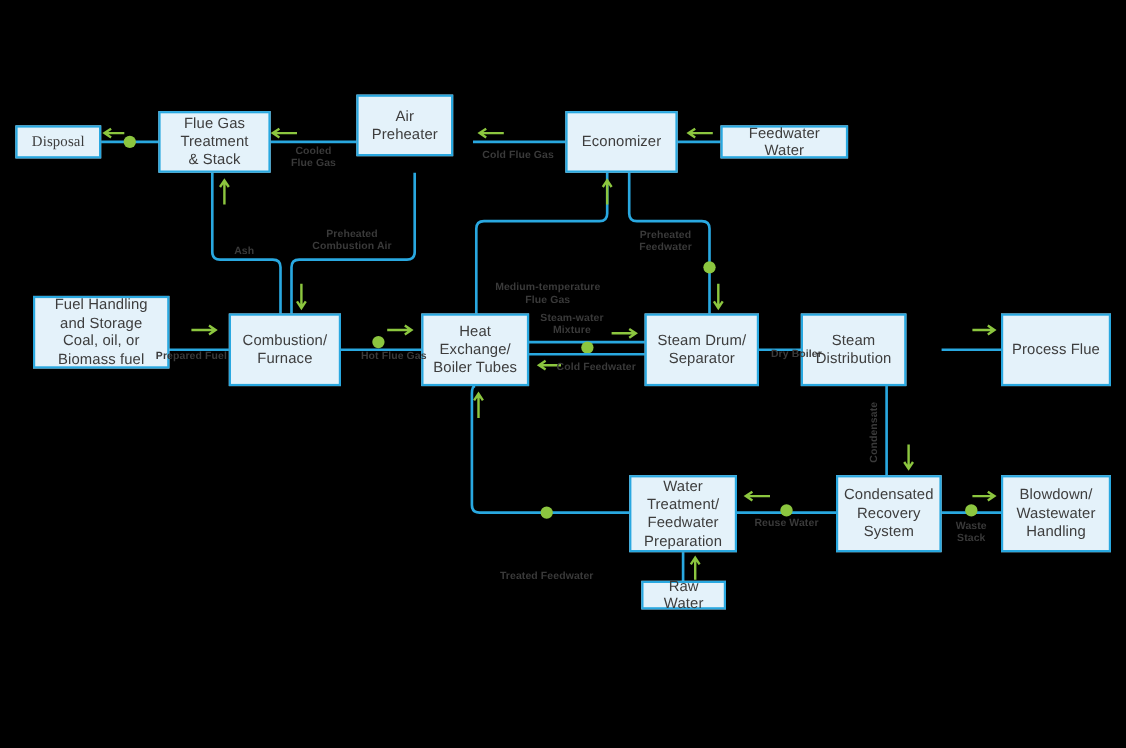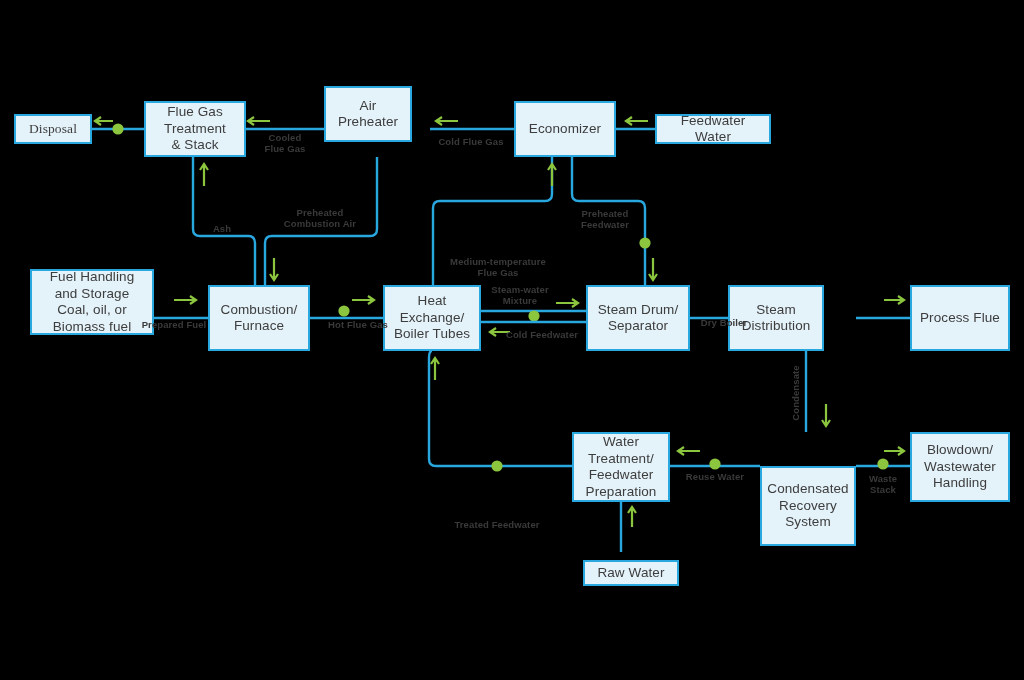--- a/index.html
+++ b/index.html
@@ -157,27 +157,27 @@
 Boiler Tubes</div>
       <div class="node" style="left: 586px; top: 285px; width: 104px; height: 66px;">Steam Drum/
 Separator</div>
       <div class="node" style="left: 728px; top: 285px; width: 96px; height: 66px;">Steam
 Distribution</div>
       <div class="node" style="left: 910px; top: 285px; width: 100px; height: 66px;">Process Flue</div>
       <div class="node" style="left: 572px; top: 432px; width: 98px; height: 70px;">Water
 Treatment/
 Feedwater
 Preparation</div>
-      <div class="node" style="left: 760px; top: 432px; width: 96px; height: 80px; margin-top: 34px;">Condensated
+      <div class="node" style="left: 760px; top: 432px; width: 96px; height: 70px;">Condensated
 Recovery
 System</div>
       <div class="node" style="left: 910px; top: 432px; width: 100px; height: 70px;">Blowdown/
 Wastewater
 Handling</div>
-      <div class="node" style="left: 583px; top: 560px; width: 96px; height: 26px;">Raw Water</div>
+      <div class="node" style="left: 583px; top: 528px; width: 77px; height: 26px;">Raw Water</div>
     </div>
   <div id="labels">
       <div class="edge-label" style="left: 285px; top: 143px;">Cooled
 Flue Gas</div>
       <div class="edge-label" style="left: 471px; top: 141px;">Cold Flue Gas</div>
       <div class="edge-label" style="left: 222px; top: 228px;">Ash</div>
       <div class="edge-label" style="left: 320px; top: 218px;">Preheated
 Combustion Air</div>
       <div class="edge-label" style="left: 498px; top: 219px; margin-top: 48px;">Medium-temperature
 Flue Gas</div>

